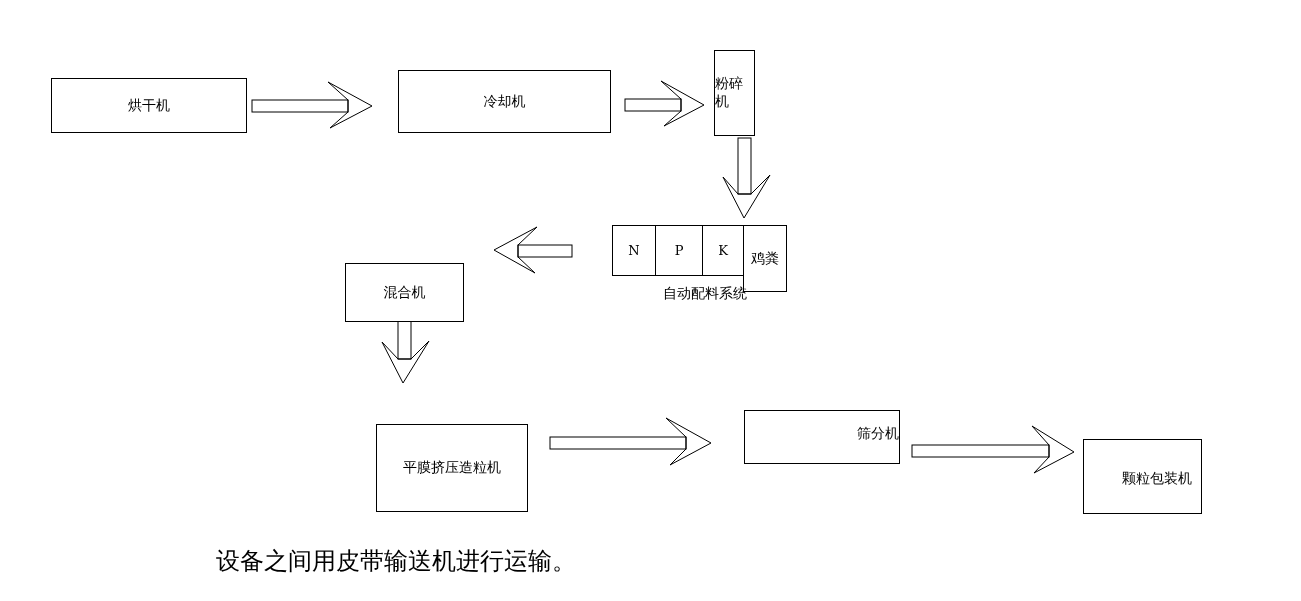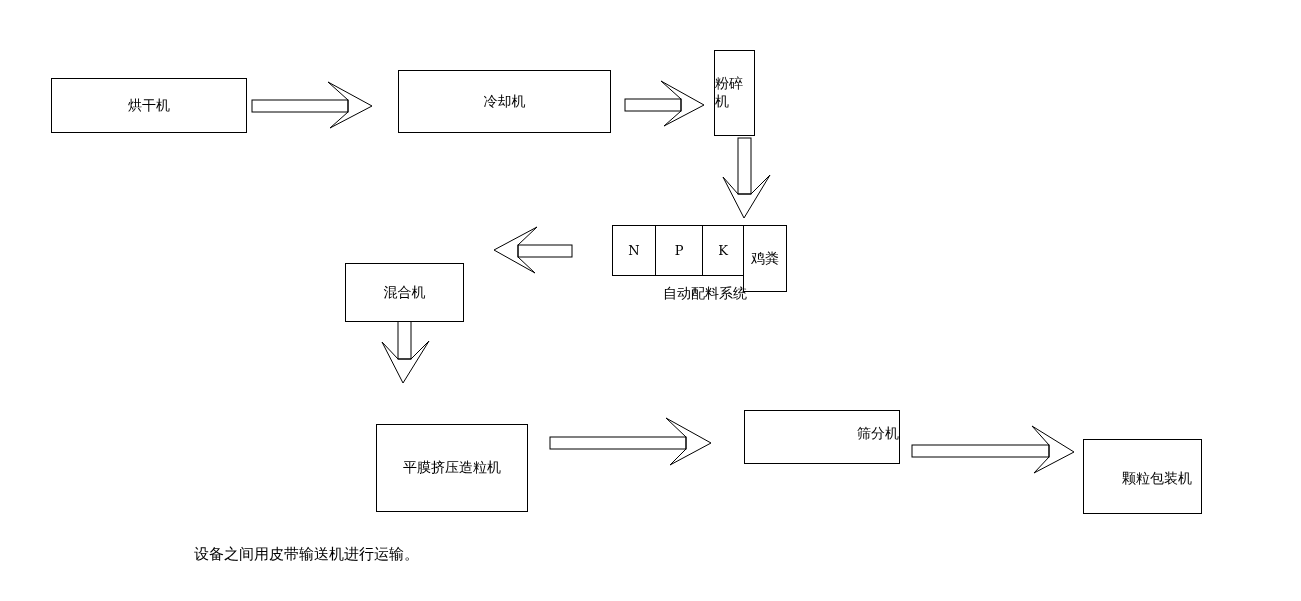--- a/index.html
+++ b/index.html
@@ -4,21 +4,21 @@
 <style>
   html, body { margin: 0; padding: 0; background: #ffffff; }
   body { width: 1301px; height: 601px; position: relative; overflow: hidden;
          font-family: "DejaVu Sans", sans-serif; color: #000; }
   .box { position: absolute; border: 1px solid #000; background: #fff; box-sizing: border-box;
          display: flex; align-items: center; justify-content: center; font-size: 14px; }
   .cell { position: absolute; border: 1px solid #000; box-sizing: border-box;
           display: flex; align-items: center; justify-content: center; font-size: 14px; }
   .serif { font-family: "DejaVu Serif", serif; font-size: 13px; }
   .label { position: absolute; font-size: 14px; white-space: nowrap; }
-  .note { position: absolute; font-size: 15px; white-space: nowrap; }
+  .note { position: absolute; font-size: 24px; white-space: nowrap; margin-left: 22px; }
   svg.arrows { position: absolute; left: 0; top: 0; }
   svg.arrows path, svg.arrows rect, svg.arrows polyline { fill: none; stroke: #000; stroke-width: 1; }
 </style>
 </head>
 <body>
 
 <svg class="arrows" width="1301" height="601">
 
   <g>
     <rect x="252" y="100" width="96" height="12"></rect>

